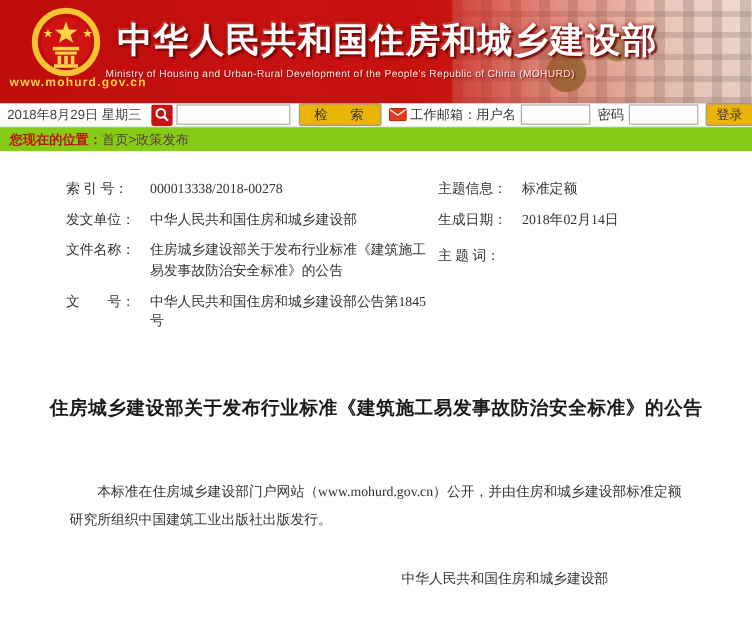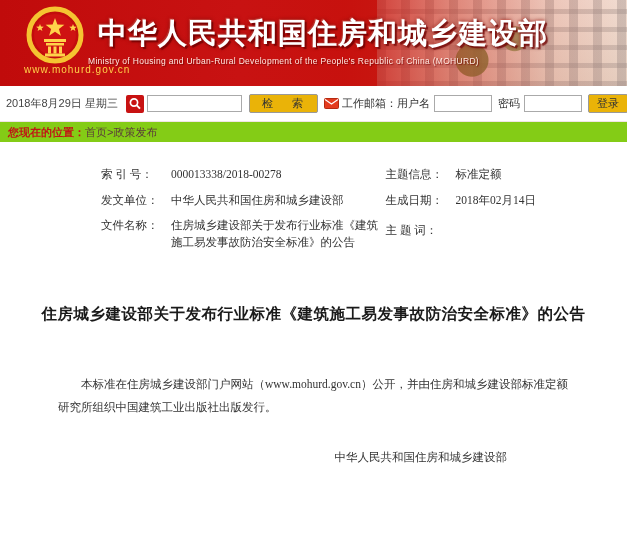--- a/index.html
+++ b/index.html
@@ -13,48 +13,48 @@
       radial-gradient(circle at 38% 70%, rgba(96,140,62,.85) 0 16px, rgba(96,140,62,0) 17px),
       radial-gradient(circle at 55% 45%, rgba(110,150,70,.7) 0 12px, rgba(110,150,70,0) 13px),
       repeating-linear-gradient(90deg, rgba(140,140,140,.38) 0 9px, rgba(0,0,0,0) 9px 24px),
       repeating-linear-gradient(0deg, rgba(130,130,130,.32) 0 5px, rgba(0,0,0,0) 5px 18px),
       linear-gradient(#f7f2ea, #e9e1d4); }
   .header-tint { position:absolute; inset:0;
     background:linear-gradient(90deg, #c00b0b 0%, #c81212 38%, rgba(200,18,14,.9) 55%,
       rgba(205,45,28,.55) 72%, rgba(210,85,60,.28) 88%, rgba(215,125,100,.18) 100%); }
   .header-inner { position:relative; z-index:2; height:100%; }
   .emblem { position:absolute; left:18px; top:6px; }
-  .site-url { position:absolute; left:24px; top:64px; color:#ffd24a; font-size:10px; font-weight:normal; letter-spacing:1px; }
+  .site-url { position:absolute; left:8px; top:64px; color:#ffd24a; font-size:10px; font-weight:bold; letter-spacing:1px; }
   .site-title { position:absolute; left:88px; top:14px; width:470px; text-align:center;
     color:#fff; font-size:29px; font-weight:bold; letter-spacing:1px; white-space:nowrap;
     text-shadow:0 0 4px rgba(110,0,0,.9), 2px 2px 1px rgba(110,0,0,.75), -1px -1px 1px rgba(255,150,130,.5); }
   .site-subtitle { position:absolute; left:88px; top:56px; width:470px; text-align:left;
     color:#ffe9e2; font-size:8.5px; letter-spacing:.3px; text-shadow:1px 1px 1px rgba(120,0,0,.8); white-space:nowrap; }
 
   
-  .toolbar { display:flex; align-items:center; height:36px; padding:0 6px; font-size:11px; color:#333;
+  .toolbar { display:flex; align-items:center; height:20px; padding:0 6px; font-size:11px; color:#333;
     border-bottom:1px solid #f0e4e4; background:#fff; white-space:nowrap; }
   .toolbar .date { margin-right:8px; color:#444; }
   .icon-btn { display:inline-flex; align-items:center; justify-content:center; margin-right:3px; }
   .search-input { width:95px; height:17px; border:1px solid #aaa; margin-right:7px; font-size:10px; padding:0 3px; }
   .btn { height:19px; background:#eab308; border:1px solid #999; border-radius:2px; font-size:11px;
     color:#333; padding:0 8px; cursor:pointer; }
   .btn.search { letter-spacing:8px; padding:0 6px 0 12px; margin-right:6px; }
   .mini-input { width:58px; height:17px; border:1px solid #aaa; margin:0 6px 0 4px; font-size:10px; padding:0 3px; }
   .toolbar .lbl { color:#333; }
 
   
   .breadcrumb { height:20px; padding:3px 0 0 8px; font-size:11px; background:#84cc16; }
   .breadcrumb .bc-label { color:#c01515; font-weight:bold; }
   .breadcrumb .bc-path { color:#5a3a3a; }
 
   
   .doc { font-family:"Liberation Serif","DejaVu Serif", serif; color:#333; }
   .meta { display:flex; margin:24px 12px 0 55px; font-size:11.5px; }
-  .meta-col-left { width:310px;margin-left:46px; }
+  .meta-col-left { width:310px; }
   .meta-col-right { width:250px; }
   .meta-row { display:flex; margin-bottom:9px; line-height:1.45; }
   .meta-label { flex:0 0 70px; color:#333; }
   .meta-value { flex:1; color:#333; }
 
   .doc-title { margin:44px 30px 0 30px; text-align:center; font-family:"Liberation Sans", sans-serif;
     font-size:15.5px; font-weight:bold; color:#1a1a1a; letter-spacing:.5px; }
 
   .doc-body { margin:48px 58px 0 58px; font-size:11.5px; line-height:2.05; }
   .doc-body p { text-indent:2em; margin-bottom:2px; }
@@ -128,20 +128,24 @@
           <span class="meta-value">000013338/2018-00278</span>
         </div>
         <div class="meta-row">
           <span class="meta-label">发文单位：</span>
           <span class="meta-value">中华人民共和国住房和城乡建设部</span>
         </div>
         <div class="meta-row">
           <span class="meta-label">文件名称：</span>
           <span class="meta-value">住房城乡建设部关于发布行业标准《建筑施工易发事故防治安全标准》的公告</span>
         </div>
+        <div class="meta-row">
+          <span class="meta-label">文　　号：</span>
+          <span class="meta-value">中华人民共和国住房和城乡建设部公告第1845号</span>
+        </div>
       </div>
       <div class="meta-col-right">
         <div class="meta-row">
           <span class="meta-label">主题信息：</span>
           <span class="meta-value">标准定额</span>
         </div>
         <div class="meta-row">
           <span class="meta-label">生成日期：</span>
           <span class="meta-value">2018年02月14日</span>
         </div>

